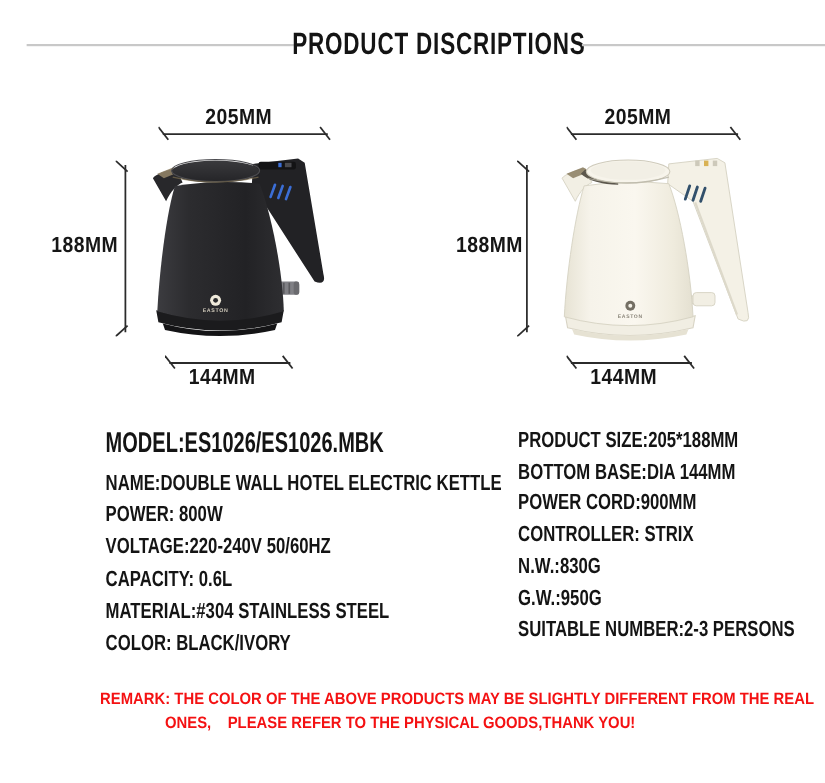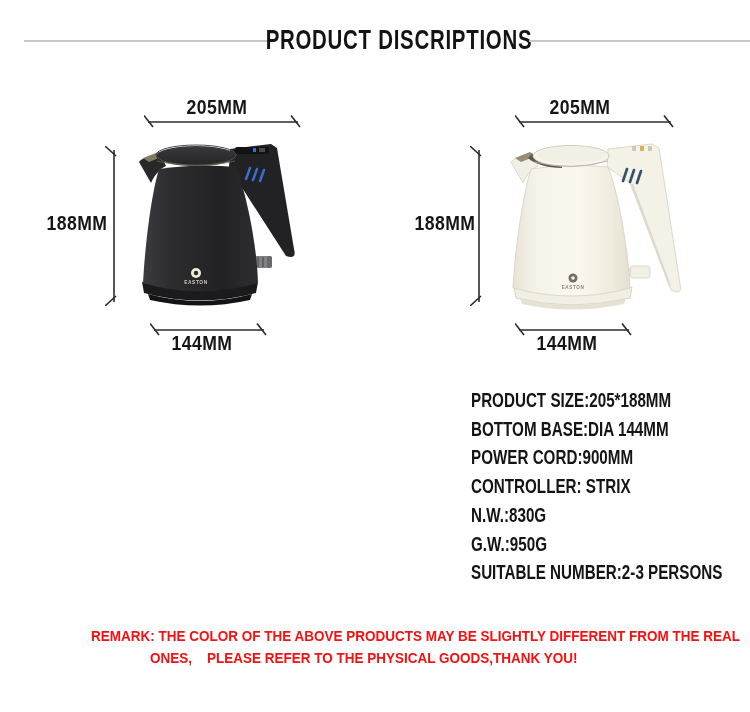--- a/index.html
+++ b/index.html
@@ -169,20 +169,29 @@
       <line x1="119" y1="43" x2="123" y2="31"></line>
       <line x1="126" y1="44" x2="130" y2="32"></line>
       <line x1="133" y1="45" x2="137" y2="33"></line>
     </g>
 
     <circle cx="69" cy="140" r="4.5" fill="#746f64"></circle>
     <circle cx="69" cy="140" r="1.8" fill="#f5f2e9"></circle>
     <text x="69" y="151" text-anchor="middle" font-size="4.6" letter-spacing="0.6" fill="#8a8579" font-weight="bold">EASTON</text>
   </svg>
 
+  <div class="spec-col col-left" style="left:72px;top:389px;">
+    <p class="spec-model">MODEL:ES1026/ES1026.MBK</p>
+    <div class="spec-line">NAME:DOUBLE WALL HOTEL ELECTRIC KETTLE</div>
+    <div class="spec-line">POWER: 800W</div>
+    <div class="spec-line">VOLTAGE:220-240V 50/60HZ</div>
+    <div class="spec-line">CAPACITY: 0.6L</div>
+    <div class="spec-line">MATERIAL:#304 STAINLESS STEEL</div>
+    <div class="spec-line">COLOR: BLACK/IVORY</div>
+  </div>
 
   <div class="spec-col col-right" style="left:447px;top:386px;">
     <div class="spec-line">PRODUCT SIZE:205*188MM</div>
     <div class="spec-line">BOTTOM BASE:DIA 144MM</div>
     <div class="spec-line">POWER CORD:900MM</div>
     <div class="spec-line">CONTROLLER: STRIX</div>
     <div class="spec-line">N.W.:830G</div>
     <div class="spec-line">G.W.:950G</div>
     <div class="spec-line">SUITABLE NUMBER:2-3 PERSONS</div>
   </div>

